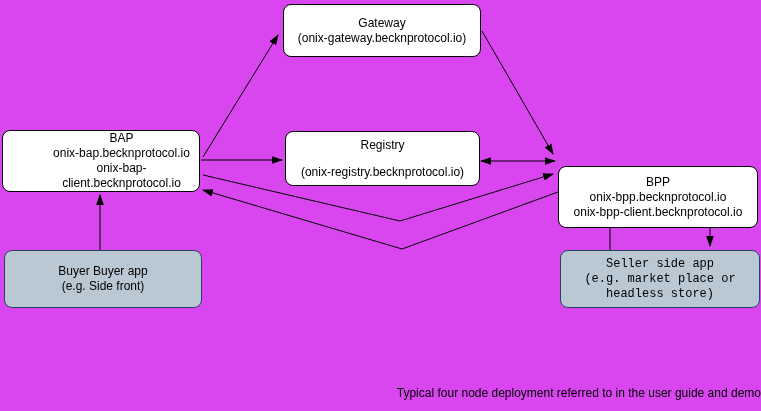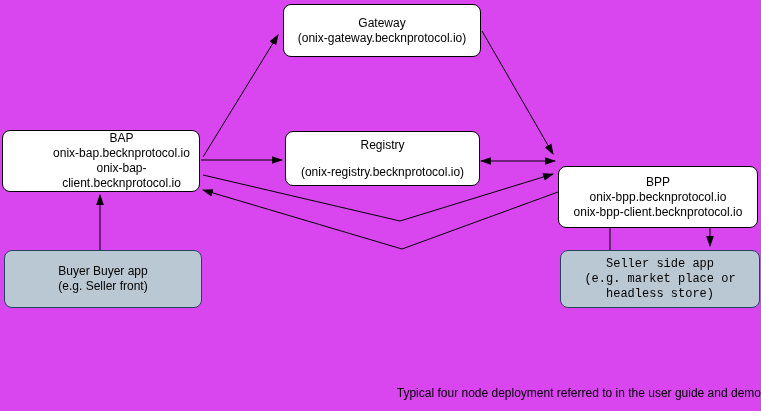--- a/index.html
+++ b/index.html
@@ -93,21 +93,21 @@
   </div>
 
   <div class="node plain" style="left:558px; top:130px; width:200px; height:62px;margin-top:36px;">
     <div>BPP</div>
     <div>onix-bpp.becknprotocol.io</div>
     <div>onix-bpp-client.becknprotocol.io</div>
   </div>
 
   <div class="node app" style="left:4px; top:250px; width:198px; height:58px;">
     <div>Buyer Buyer app</div>
-    <div>(e.g. Seller front)</div>
+    <div>(e.g. Side front)</div>
   </div>
 
   <div class="node app" style="left:560px; top:250px; width:200px; height:58px;font-family:Liberation Mono, monospace;">
     <div>Seller side app</div>
     <div>(e.g. market place or headless store)</div>
   </div>
 
   <div class="caption">Typical four node deployment referred to in the user guide and demo</div>
 
 </div>

